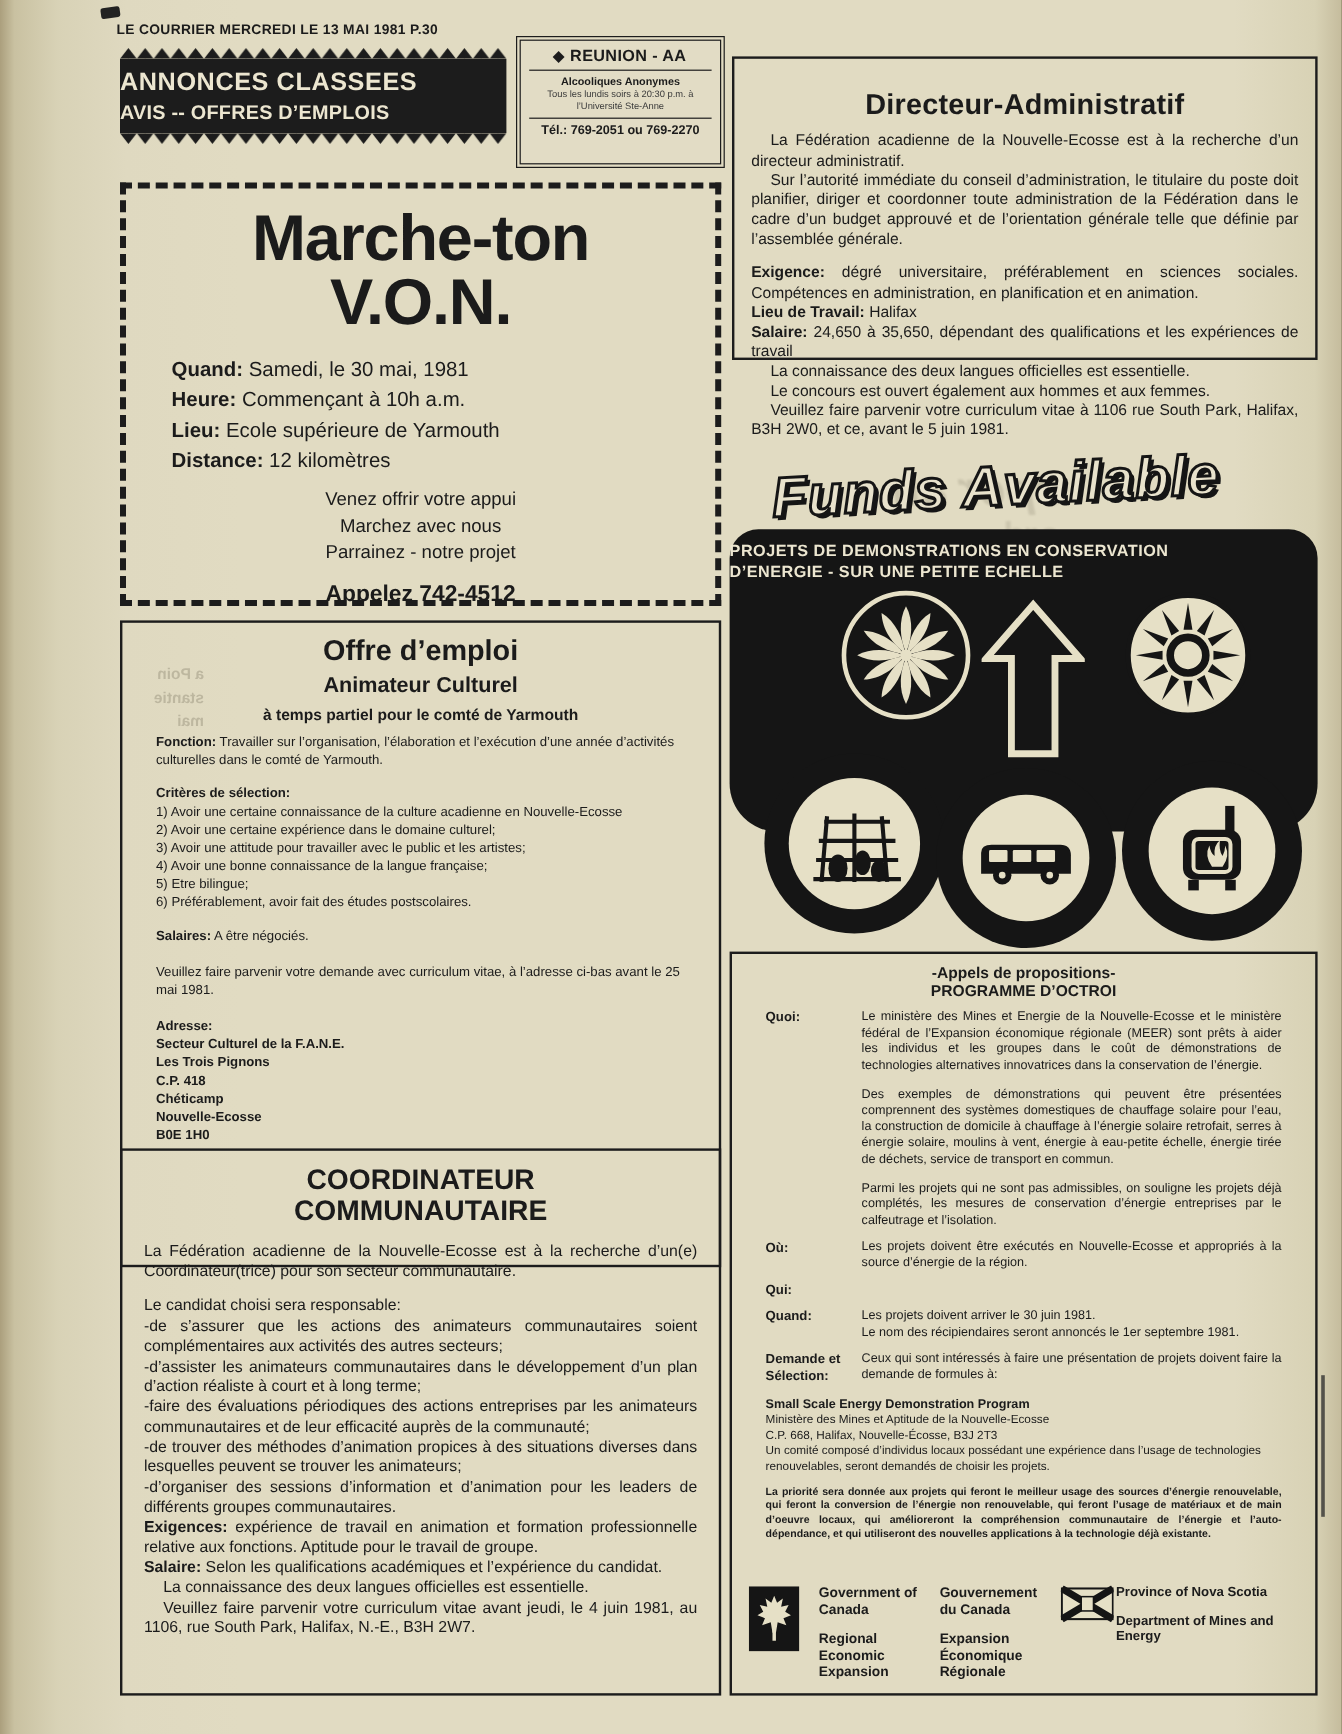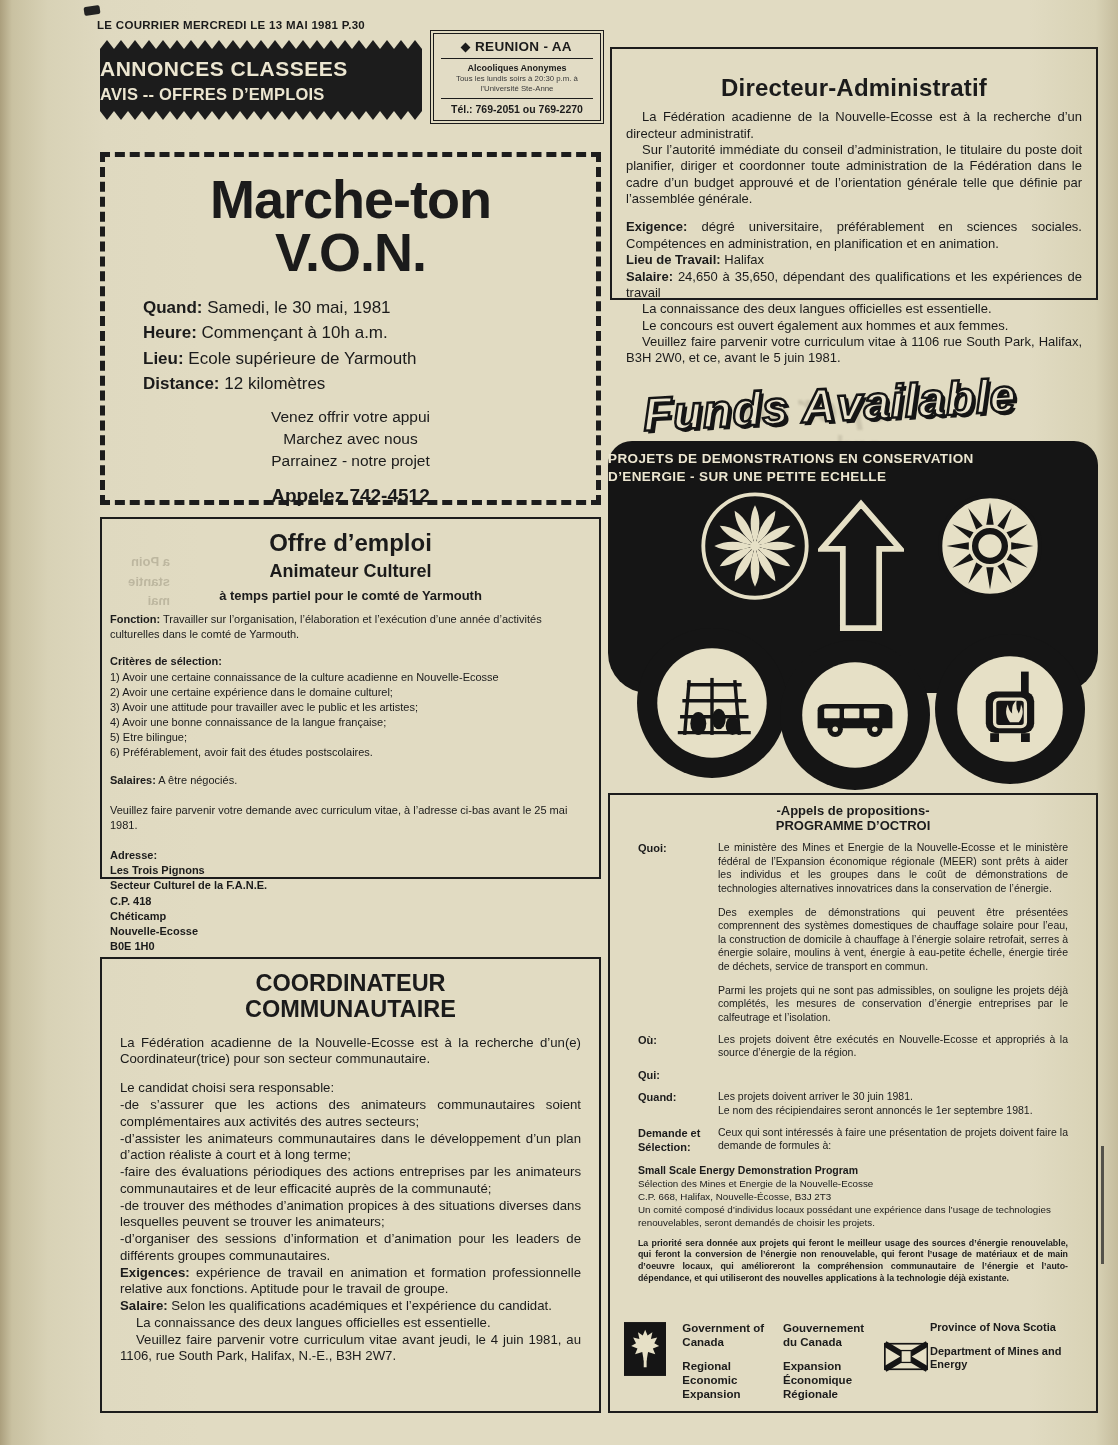--- a/index.html
+++ b/index.html
@@ -20,21 +20,21 @@
 
   
   .annonces{position:absolute;left:100px;top:49px;width:322px;height:62px;background:#1c1c1c;color:#ece6d0;text-align:left;padding-top:8px}
   .annonces .a1{font-size:21px;font-weight:bold;letter-spacing:.5px}
   .annonces .a2{font-size:16.5px;font-weight:bold;margin-top:4px;letter-spacing:.2px}
   .teeth{position:absolute;left:0}
   .t-top{top:-9px}
   .t-bottom{bottom:-9px}
 
   
-  .reunion{position:absolute;left:433px;top:33px;width:168px;height:88px;border:1px solid #1c1c1c;outline:1px solid #1c1c1c;outline-offset:2px;padding:5px 7px;text-align:center;background:rgba(255,255,255,.05)}
+  .reunion{position:absolute;left:433px;top:33px;width:168px;height:104px;border:1px solid #1c1c1c;outline:1px solid #1c1c1c;outline-offset:2px;padding:5px 7px;text-align:center;background:rgba(255,255,255,.05)}
   .r-title{font-size:13.5px;font-weight:bold;letter-spacing:.3px}
   .diamond{display:inline-block;width:7px;height:7px;background:#1c1c1c;transform:rotate(45deg);margin-right:6px;vertical-align:middle}
   .r-rule{border-top:1px solid #1c1c1c;margin:4px 0}
   .r-org{font-size:9px;font-weight:bold}
   .r-details{font-size:7.8px;line-height:1.3;color:#3a3a3a;margin-top:1px}
   .r-phone{font-size:10.5px;font-weight:bold;margin-top:4px}
 
   
   .directeur{left:610px;top:47px;width:488px;height:253px;padding:24px 14px;font-size:13px;line-height:1.26;text-align:justify}
   .directeur h2{font-size:24px;text-align:center;margin-bottom:6px;letter-spacing:.2px}
@@ -42,21 +42,21 @@
   .gap-top{margin-top:12px}
 
   
   .marche{position:absolute;left:100px;top:152px;width:501px;height:353px;border:5px dashed #1c1c1c;padding-top:16px}
   .m-t1,.m-t2{font-size:54px;font-weight:800;text-align:center;line-height:.98;letter-spacing:-1px}
   .m-fields{margin:16px 0 0 38px;font-size:17px;line-height:1.5}
   .m-slogans{text-align:center;font-size:15.5px;line-height:1.42;margin-top:9px}
   .m-call{text-align:center;font-size:19px;font-weight:bold;margin-top:13px}
 
   
-  .offre{left:100px;top:517px;width:501px;height:362px;padding:10px 8px}
+  .offre{left:100px;top:517px;width:501px;height:539px;padding:10px 28px}
   .offre h2{font-size:24px;text-align:center}
   .offre h3{font-size:18px;text-align:center;margin-top:4px}
   .offre h4{font-size:13px;text-align:center;margin-top:6px}
   .small{font-size:11px;line-height:1.38}
   .mt1{margin-top:9px}
   .mt2{margin-top:12px}
   .mt3{margin-top:15px}
 
   
   .coordinateur{left:100px;top:957px;width:501px;height:456px;padding:12px 18px;font-size:13.2px;line-height:1.27;text-align:justify}
@@ -91,21 +91,21 @@
   .o-row{display:grid;grid-template-columns:80px 1fr;margin-top:8px}
   .o-label{font-weight:bold;font-size:11px;line-height:1.3}
   .o-text{font-size:10.5px;line-height:1.3;text-align:justify}
   .pgap{margin-top:10px}
   .o-prog{margin-top:10px;font-size:9.8px;line-height:1.32}
   .o-prog .name{font-weight:bold;font-size:10.5px}
   .o-priorite{margin-top:8px;font-size:8.8px;line-height:1.32;font-weight:bold;text-align:justify}
   .o-footer{position:absolute;left:14px;right:14px;bottom:10px;display:flex;align-items:flex-start;gap:16px}
   .f-col{width:88px;font-size:11.5px;font-weight:bold;line-height:1.22}
   .dept{margin-top:10px}
-  .f-ns{margin-left:auto;display:flex;gap:2px;align-items:flex-end;width:206px}
+  .f-ns{margin-left:auto;display:flex;gap:2px;align-items:flex-start;width:206px}
   .f-ns-col{font-size:11px;font-weight:bold;line-height:1.25}
   .mline{position:absolute;left:1101px;top:1146px;width:3px;height:118px;background:#2a2a2a;opacity:.75}
 </style>
 </head>
 <body>
 
 <div class="page">
 
   <svg width="0" height="0" style="position:absolute" aria-hidden="true">
     <defs>
@@ -187,22 +187,22 @@
       <p>2) Avoir une certaine expérience dans le domaine culturel;</p>
       <p>3) Avoir une attitude pour travailler avec le public et les artistes;</p>
       <p>4) Avoir une bonne connaissance de la langue française;</p>
       <p>5) Etre bilingue;</p>
       <p>6) Préférablement, avoir fait des études postscolaires.</p>
     </div>
     <p class="small mt2"><b>Salaires:</b> <span>A être négociés.</span></p>
     <p class="small mt3">Veuillez faire parvenir votre demande avec curriculum vitae, à l’adresse ci-bas avant le 25 mai 1981.</p>
     <p class="small b mt3">Adresse:</p>
     <div class="small b">
+      <p>Secteur Culturel de la F.A.N.E.</p>
       <p>Les Trois Pignons</p>
-      <p>Secteur Culturel de la F.A.N.E.</p>
       <p>C.P. 418</p>
       <p>Chéticamp</p>
       <p>Nouvelle-Ecosse</p>
       <p>B0E 1H0</p>
     </div>
   </section>
 
   <section class="box coordinateur">
     <h2>COORDINATEUR</h2>
     <h2>COMMUNAUTAIRE</h2>
@@ -348,21 +348,21 @@
 
     <div class="o-row">
       <div class="o-label">Demande et Sélection:</div>
       <div class="o-text">
           <p>Ceux qui sont intéressés à faire une présentation de projets doivent faire la demande de formules à:</p>
         </div>
     </div>
 
     <div class="o-prog">
       <p class="name">Small Scale Energy Demonstration Program</p>
-      <p>Sélection des Mines et Energie de la Nouvelle-Ecosse</p>
+      <p>Ministère des Mines et Aptitude de la Nouvelle-Ecosse</p>
       <p>C.P. 668, Halifax, Nouvelle-Écosse, B3J 2T3</p>
       <p>Un comité composé d’individus locaux possédant une expérience dans l’usage de technologies renouvelables, seront demandés de choisir les projets.</p>
     </div>
 
     <p class="o-priorite">La priorité sera donnée aux projets qui feront le meilleur usage des sources d’énergie renouvelable, qui feront la conversion de l’énergie non renouvelable, qui feront l’usage de matériaux et de main d’oeuvre locaux, qui amélioreront la compréhension communautaire de l’énergie et l’auto-dépendance, et qui utiliseront des nouvelles applications à la technologie déjà existante.</p>
 
     <div class="o-footer">
       <svg width="44" height="56" viewBox="0 0 44 56">
         <rect width="44" height="56" fill="#151515"></rect>
         <path d="M22 8 l2.5 6 5 -3.5 -1.5 7 6.5 -1.5 -3 6 5 3 -6.5 2.5 2.5 6 -7.5 -2.5 -1.5 9 h-3 l-1.5 -9 -7.5 2.5 2.5 -6 -6.5 -2.5 5 -3 -3 -6 6.5 1.5 -1.5 -7 5 3.5 z" fill="#e6e0c6"></path>

